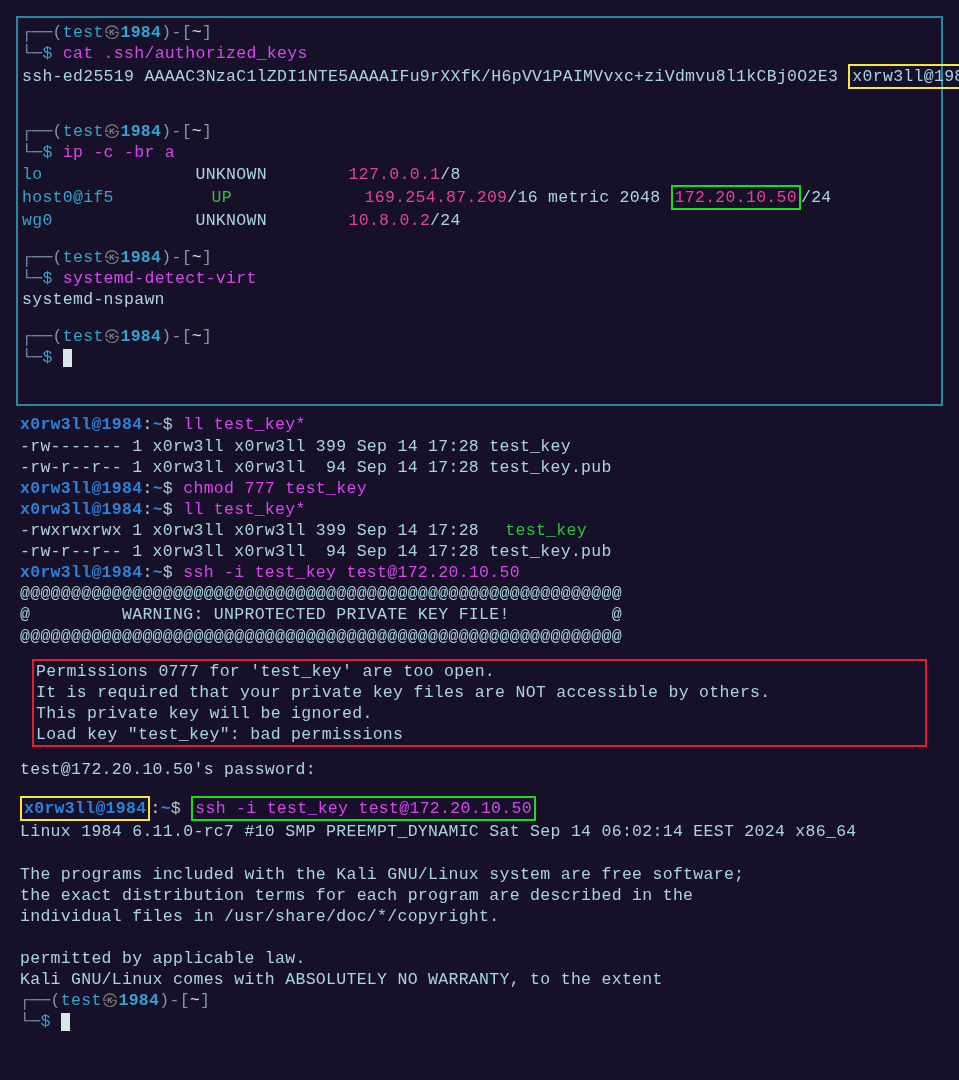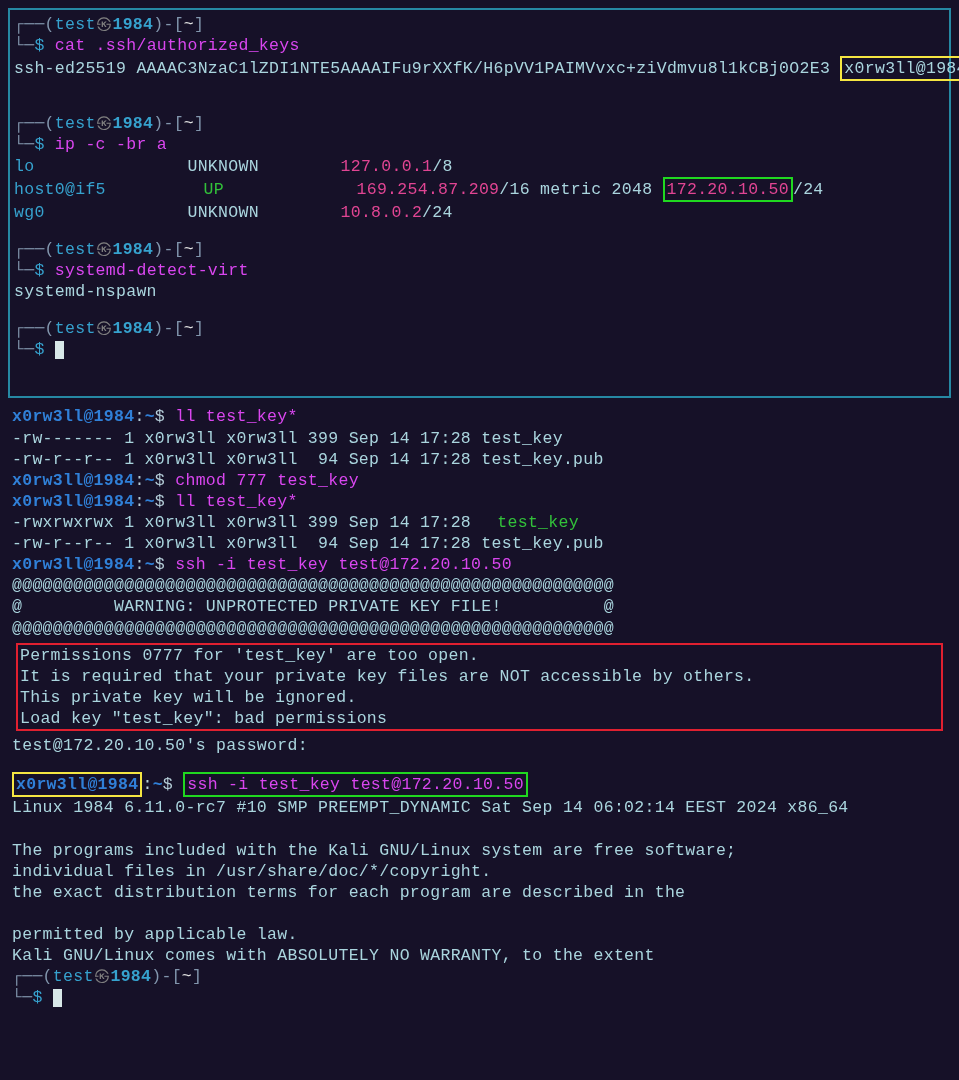--- a/index.html
+++ b/index.html
@@ -6,21 +6,21 @@
     body {
       background: #161128;
       font-family: 'Courier New', monospace;
       font-size: 16.5px;
       color: #aad5de;
       width: 959px;
       line-height: 1.28;
       letter-spacing: 0.3px;
     }
     .terminal {
-      padding: 8px;
+      padding: 16px;
     }
     .top-pane {
       border: 2px solid #2688a3;
       padding: 4px;
       background: #161128;
     }
     .bottom-pane {
       padding: 4px;
     }
     .prompt-line {
@@ -45,21 +45,21 @@
     }
     .green-box-inline {
       border: 2px solid #20d820;
       padding: 0 2px;
       display: inline-block;
     }
     .red-box {
       border: 2px solid #e02030;
       padding: 0 2px;
       display: block;
-      margin: 4px;
+      margin: 12px;
     }
     .green-box-line {
       border: 2px solid #20d820;
       padding: 0 2px;
       display: inline-block;
     }
     .yellow-box-inline {
       border: 2px solid #f5e642;
       padding: 0 2px;
       display: inline-block;
@@ -132,22 +132,22 @@
       <div class="line out">Load key "test_key": bad permissions</div>
     </div>
     <div class="line out">test@172.20.10.50's password:</div>
 
     <div class="spacer"></div>
 
     <div class="line"><span class="yellow-box-inline"><span class="user2">x0rw3ll@1984</span></span><span class="colon">:</span><span class="path2">~</span><span class="colon">$</span> <span class="green-box-line"><span class="cmd">ssh -i test_key test@172.20.10.50</span></span></div>
     <div class="line out">Linux 1984 6.11.0-rc7 #10 SMP PREEMPT_DYNAMIC Sat Sep 14 06:02:14 EEST 2024 x86_64</div>
     <div class="line out">&nbsp;</div>
     <div class="line out">The programs included with the Kali GNU/Linux system are free software;</div>
+    <div class="line out">the exact distribution terms for each program are described in the</div>
     <div class="line out">individual files in /usr/share/doc/*/copyright.</div>
-    <div class="line out">the exact distribution terms for each program are described in the</div>
     <div class="line out">&nbsp;</div>
     <div class="line out">permitted by applicable law.</div>
     <div class="line out">Kali GNU/Linux comes with ABSOLUTELY NO WARRANTY, to the extent</div>
 
     <div class="prompt-line"><span class="prompt-dash">┌──(</span><span class="prompt-user">test</span><span class="prompt-at">㉿</span><span class="prompt-host">1984</span><span class="prompt-dash">)-[</span><span class="prompt-tilde">~</span><span class="prompt-dash">]</span></div>
     <div class="prompt-line"><span class="prompt-dash">└─</span><span class="prompt-dollar">$</span> <span class="cursor"></span></div>
 
     <div class="spacer"></div>
   </div>
 </div>

